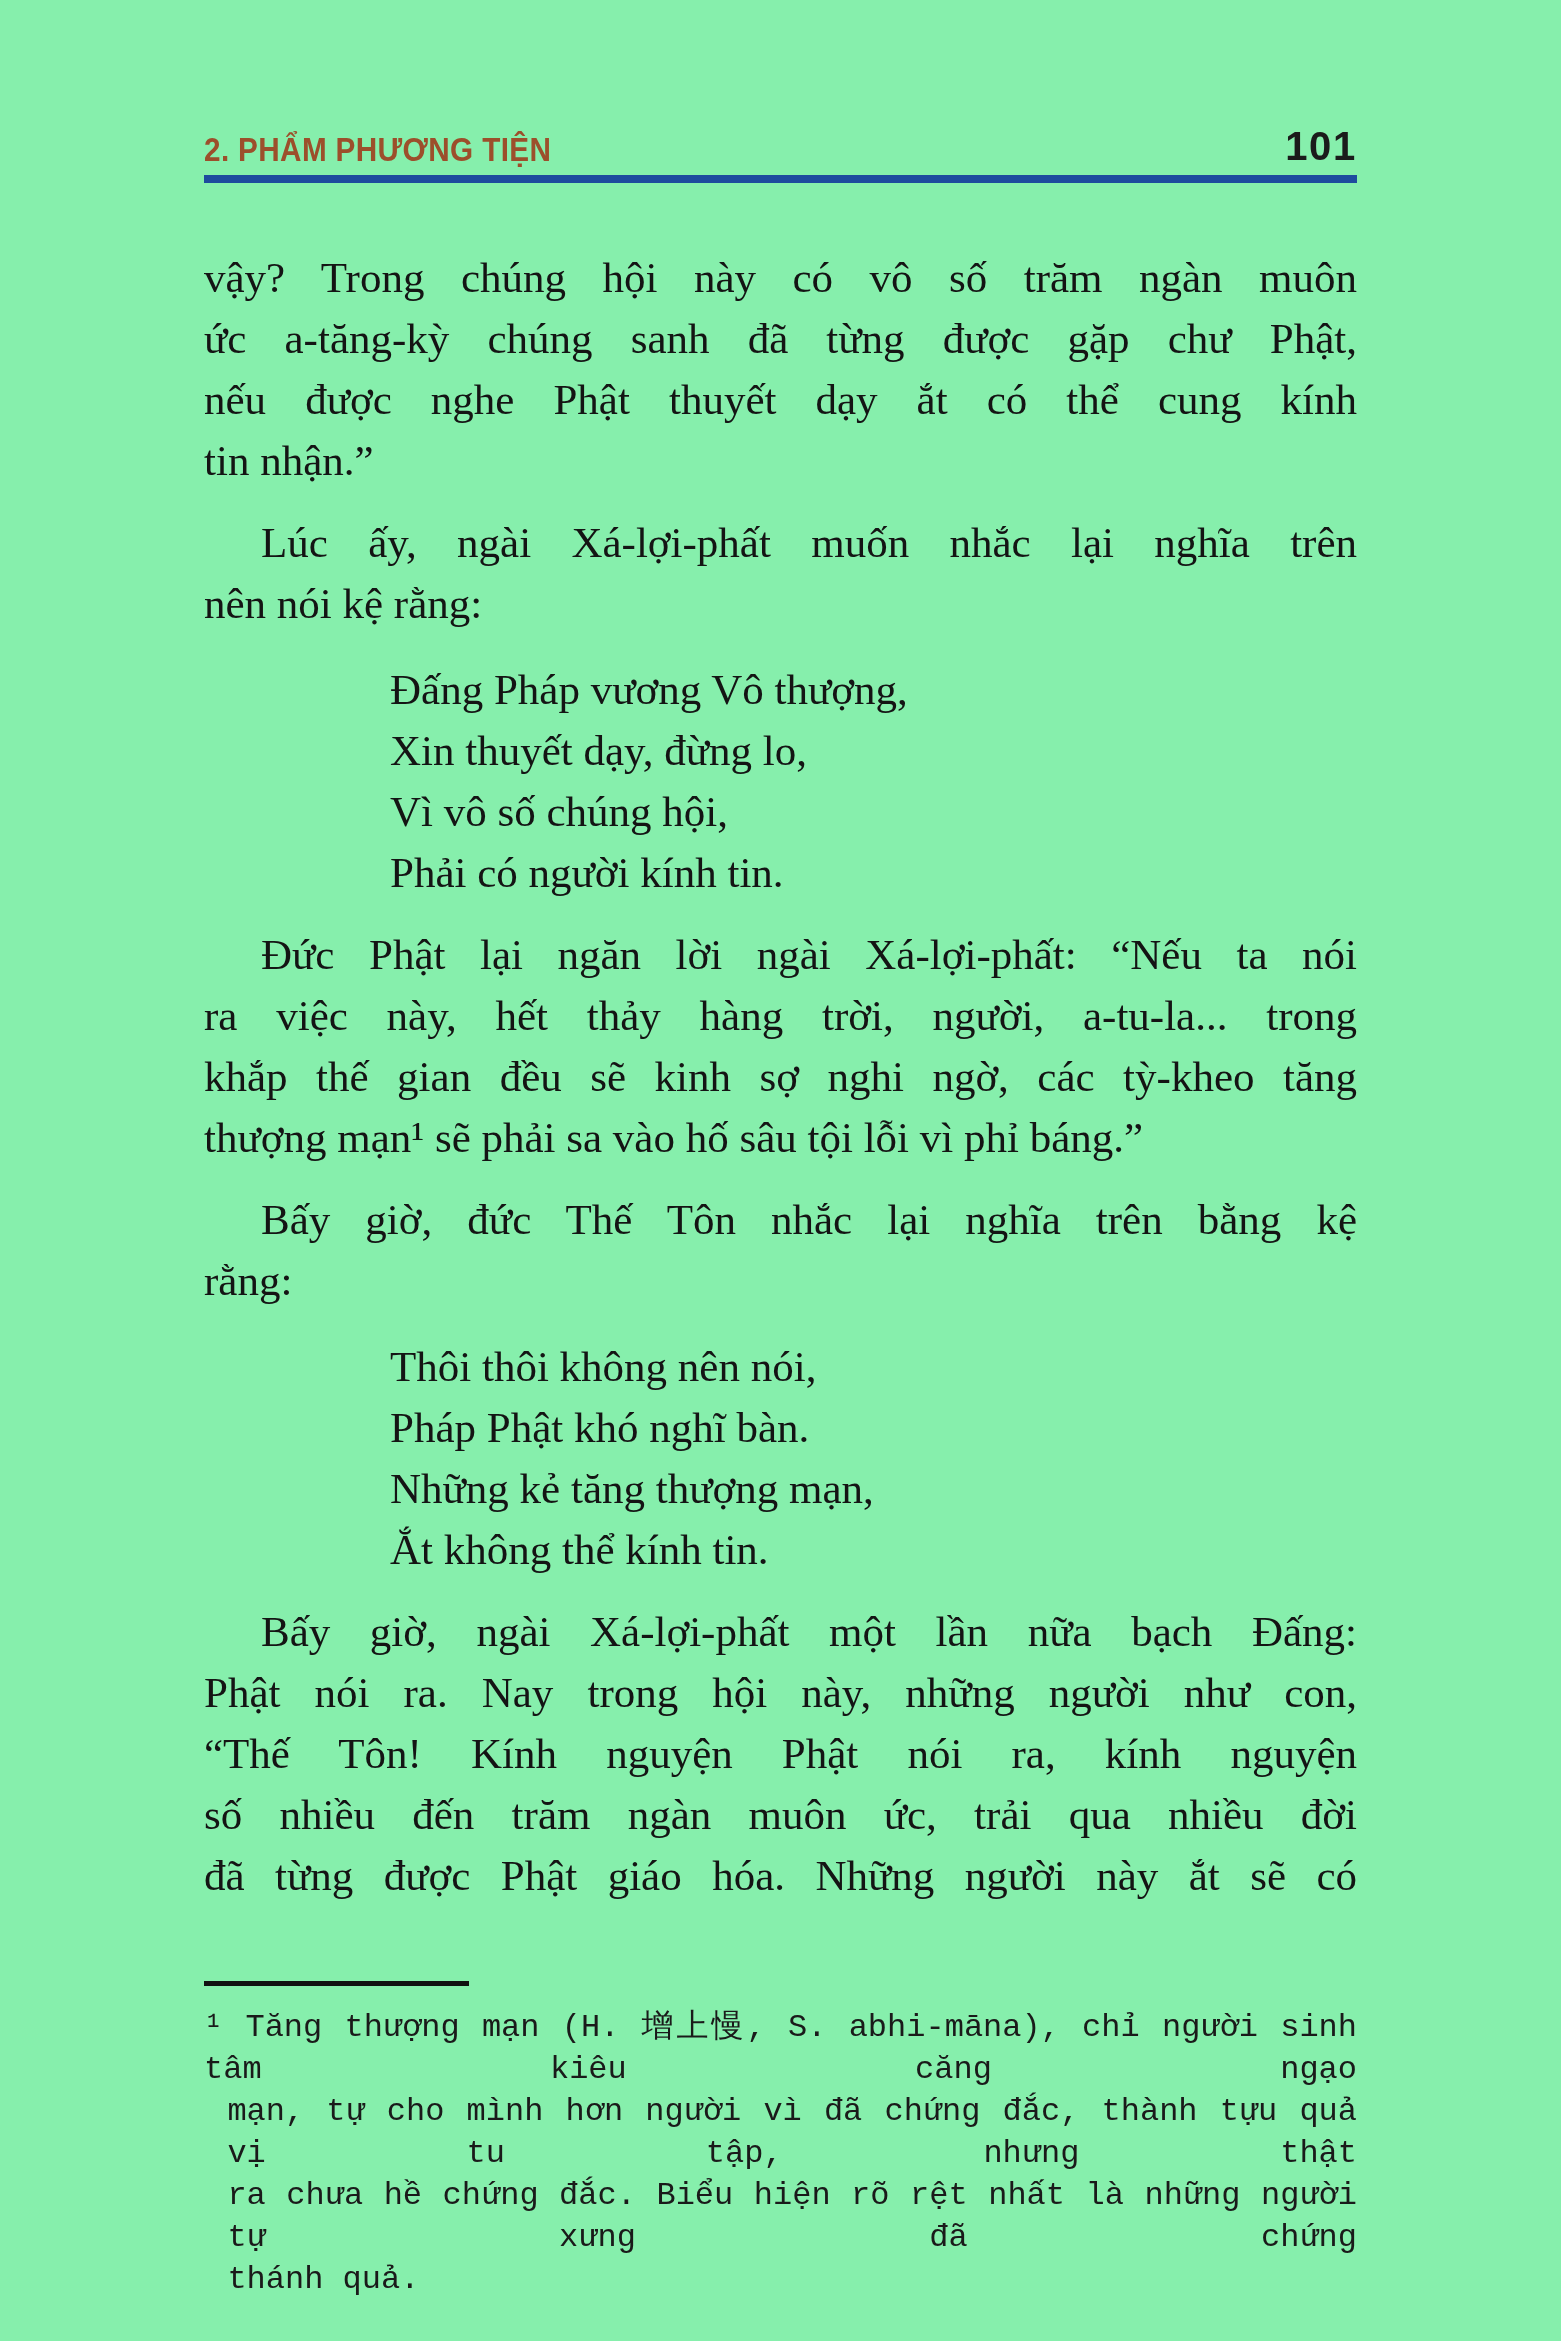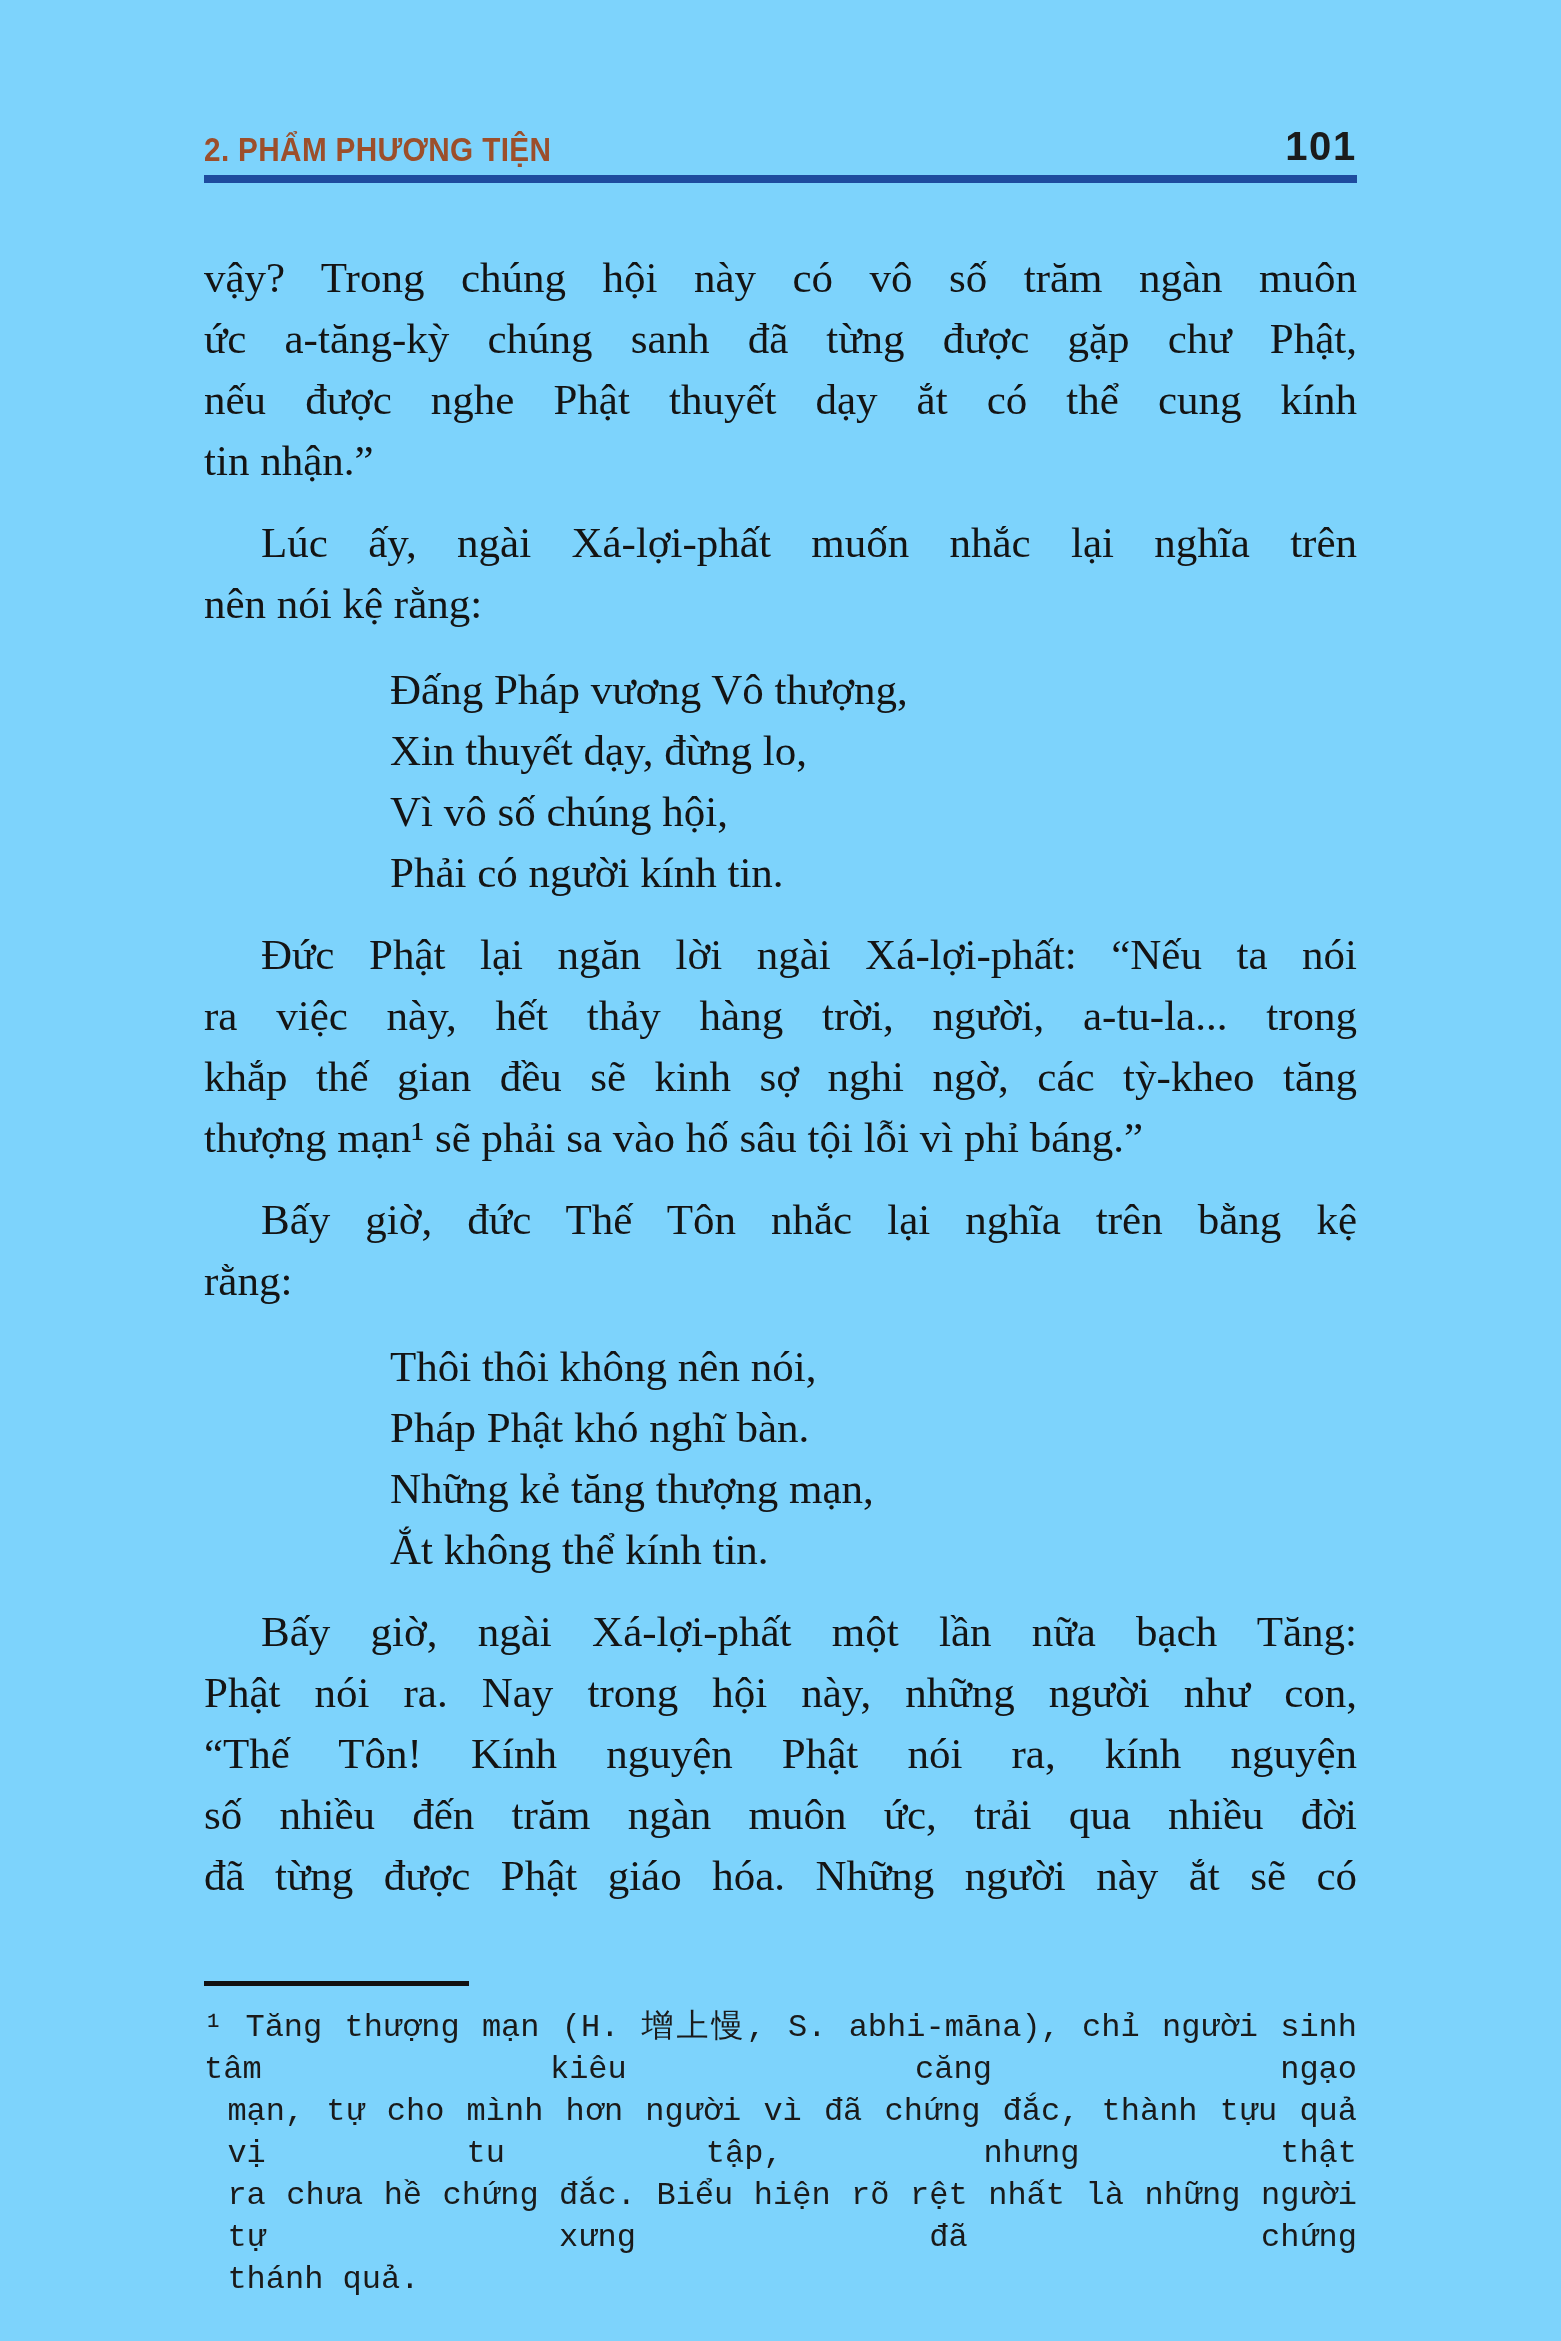--- a/index.html
+++ b/index.html
@@ -4,21 +4,21 @@
 <style>
   html,body{margin:0;padding:0;background:#ffffff;}
   :root{
     --title_brown:#9c4f2b;
     --rule_blue:#1e4b9e;
     --ink:#141414;
   }
   .page{
     position:relative;
     width:1561px;height:2342px;
-    background:#7dd3fc;
+    background:#86efac;
     overflow:hidden;
     font-family:"Liberation Serif","DejaVu Serif",serif;
     color:var(--ink);
   }
   
   .chapter-title{
     position:absolute;left:204px;top:132px;
     font-family:"Liberation Sans","DejaVu Sans",sans-serif;
     font-weight:bold;font-size:33px;line-height:35px;
     letter-spacing:0.4px;color:var(--title_brown);
@@ -100,21 +100,21 @@
     </div>
 
     <div class="verse">
       <span class="line ll">Thôi thôi không nên nói,</span>
       <span class="line ll">Pháp Phật khó nghĩ bàn.</span>
       <span class="line ll">Những kẻ tăng thượng mạn,</span>
       <span class="line ll">Ắt không thể kính tin.</span>
     </div>
 
     <div class="para">
-      <span class="line jl ind">Bấy giờ, ngài Xá-lợi-phất một lần nữa bạch Tăng:</span>
+      <span class="line jl ind">Bấy giờ, ngài Xá-lợi-phất một lần nữa bạch Đấng:</span>
       <span class="line jl">Phật nói ra. Nay trong hội này, những người như con,</span>
       <span class="line jl">“Thế Tôn! Kính nguyện Phật nói ra, kính nguyện</span>
       <span class="line jl">số nhiều đến trăm ngàn muôn ức, trải qua nhiều đời</span>
       <span class="line jl">đã từng được Phật giáo hóa. Những người này ắt sẽ có</span>
     </div>
 
   </div>
 
   <div class="footnote">
     <div class="fn-rule"></div>

